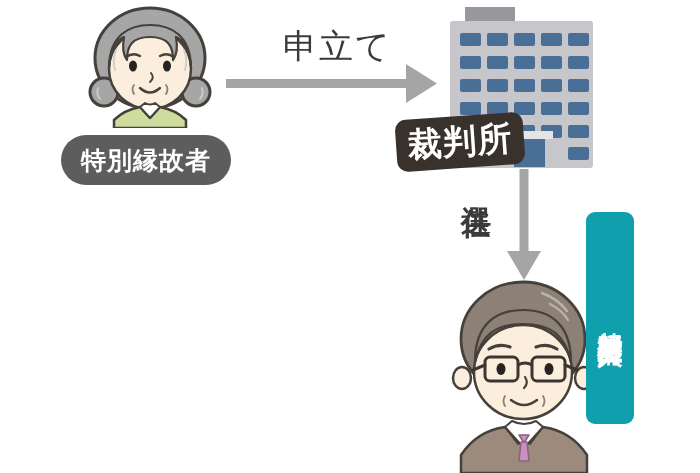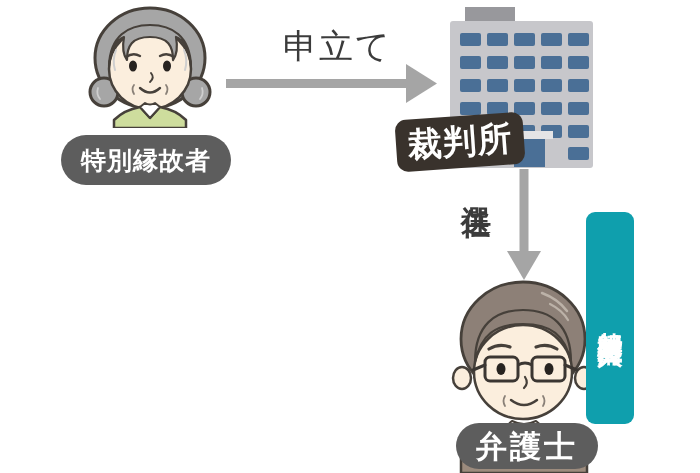--- a/index.html
+++ b/index.html
@@ -187,17 +187,14 @@
     <path d="M 106 150 L 93 167" stroke="var(--outline)" stroke-width="2" stroke-linecap="round"></path>
 
     <path d="M 82 158 L 92 158 L 87 166 Z" fill="var(--tie-pink)" stroke="#8c5f85" stroke-width="1.5" stroke-linejoin="round"></path>
     <path d="M 84 165 L 90 165 L 92 184 L 82 184 Z" fill="var(--tie-pink)" stroke="#8c5f85" stroke-width="1.5" stroke-linejoin="round"></path>
   </svg>
 
   <div class="abs teal-badge">
     <span>相続財産清算人</span>
   </div>
 
-  <div class="abs pill pill-lawyer">
-    <span>弁護士</span>
-  </div>
 
 </div>
 
 </body></html>

